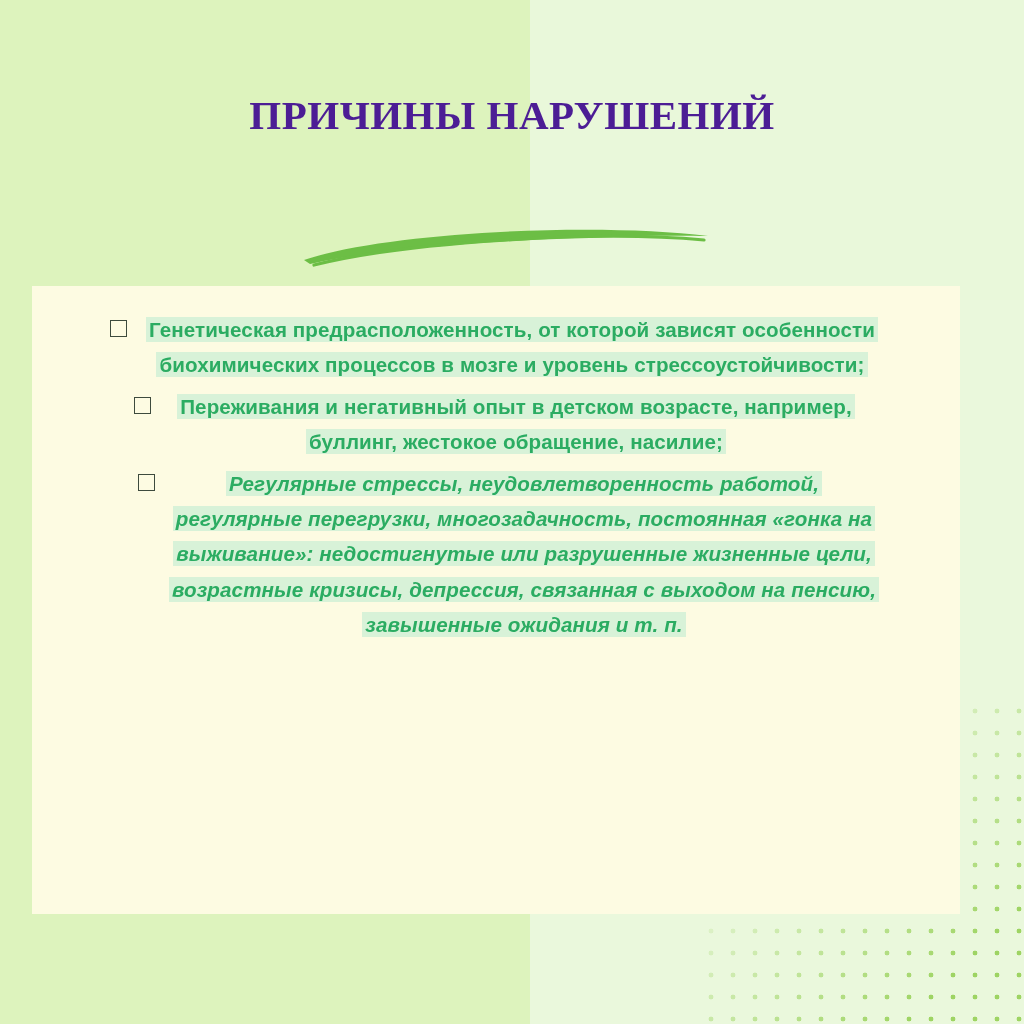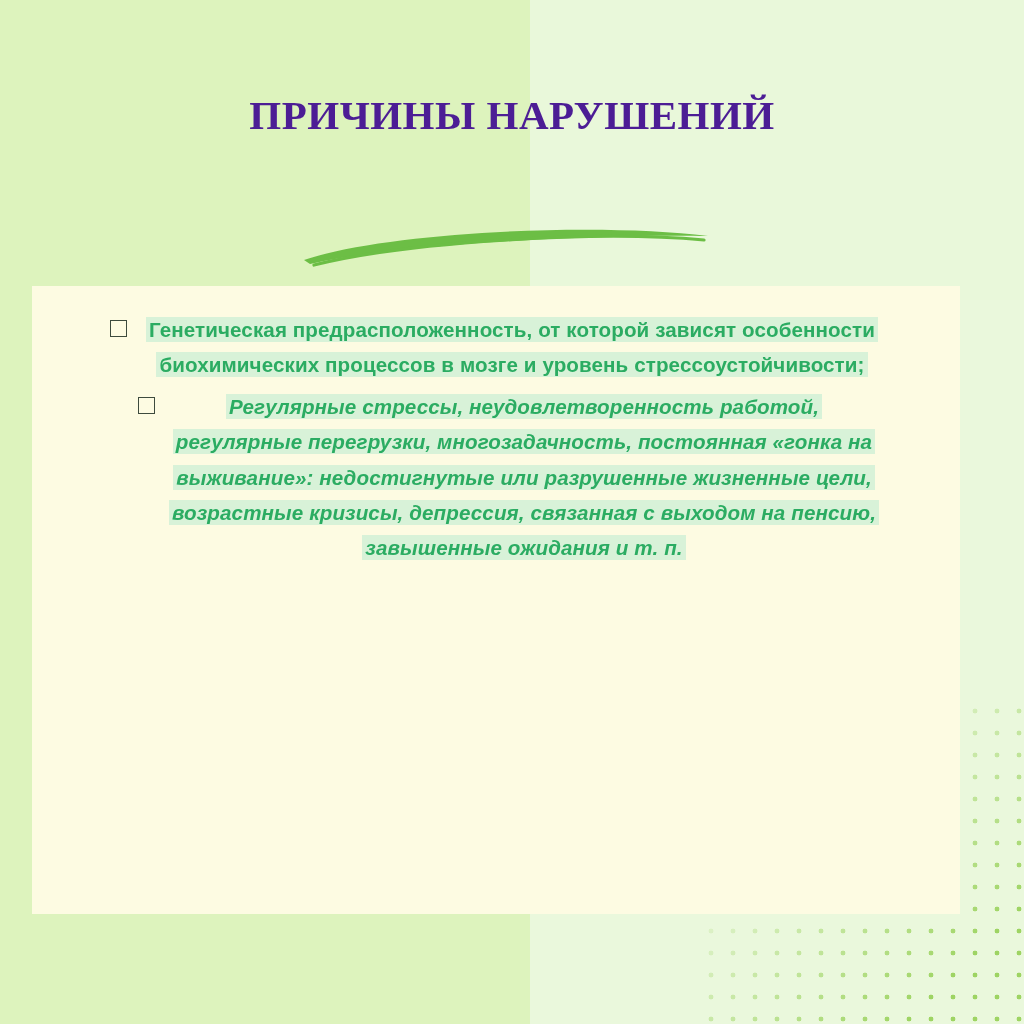--- a/index.html
+++ b/index.html
@@ -173,20 +173,24 @@
   </svg>
 
   <div class="card">
     <div class="list">
 
       <div class="item item-1">
         <span class="checkbox"></span>
         <span class="item-text"><span class="hl">Генетическая предрасположенность, от которой зависят особенности биохимических процессов в мозге и уровень стрессоустойчивости;</span></span>
       </div>
 
+      <div class="item item-2">
+        <span class="checkbox"></span>
+        <span class="item-text"><span class="hl">Переживания и негативный опыт в детском возрасте, например, буллинг, жестокое обращение, насилие;</span></span>
+      </div>
 
 
       <div class="item item-4">
         <span class="checkbox"></span>
         <span class="item-text"><span class="hl">Регулярные стрессы, неудовлетворенность работой, регулярные перегрузки, многозадачность, постоянная «гонка на выживание»: недостигнутые или разрушенные жизненные цели, возрастные кризисы, депрессия, связанная с выходом на пенсию, завышенные ожидания и т. п.</span></span>
       </div>
 
     </div>
   </div>
 

